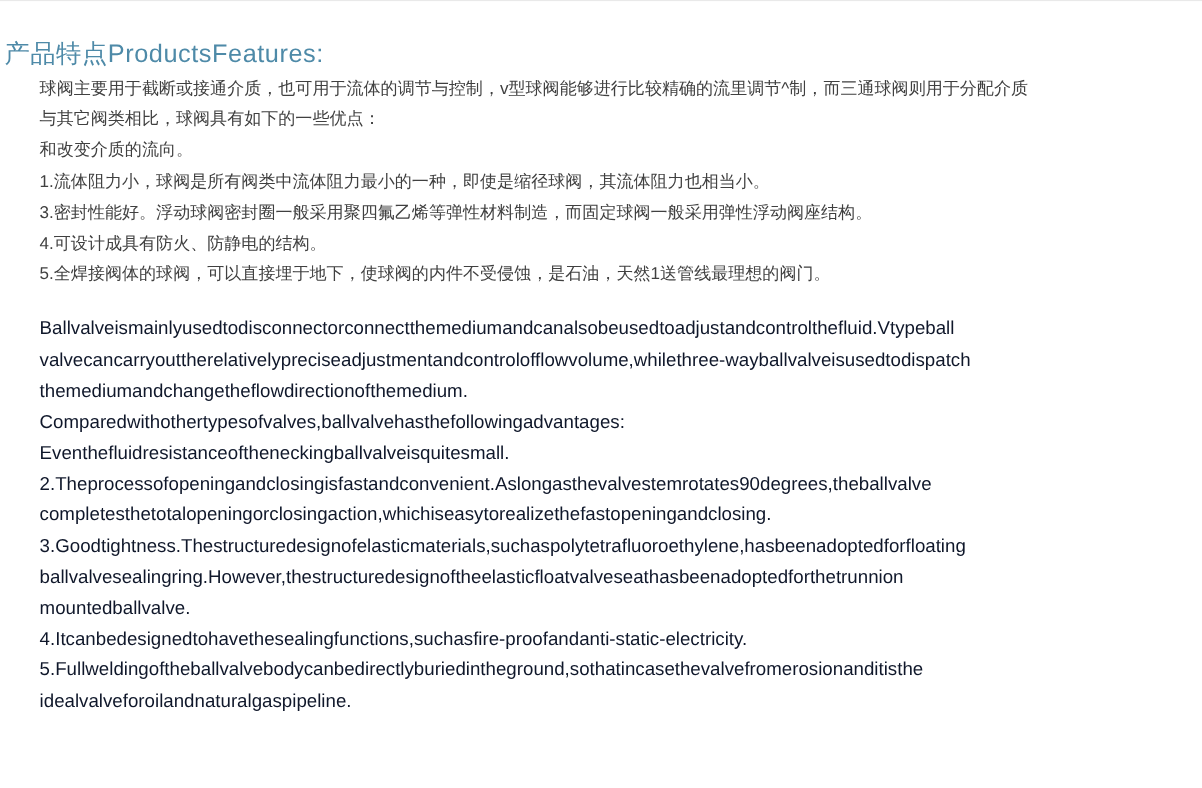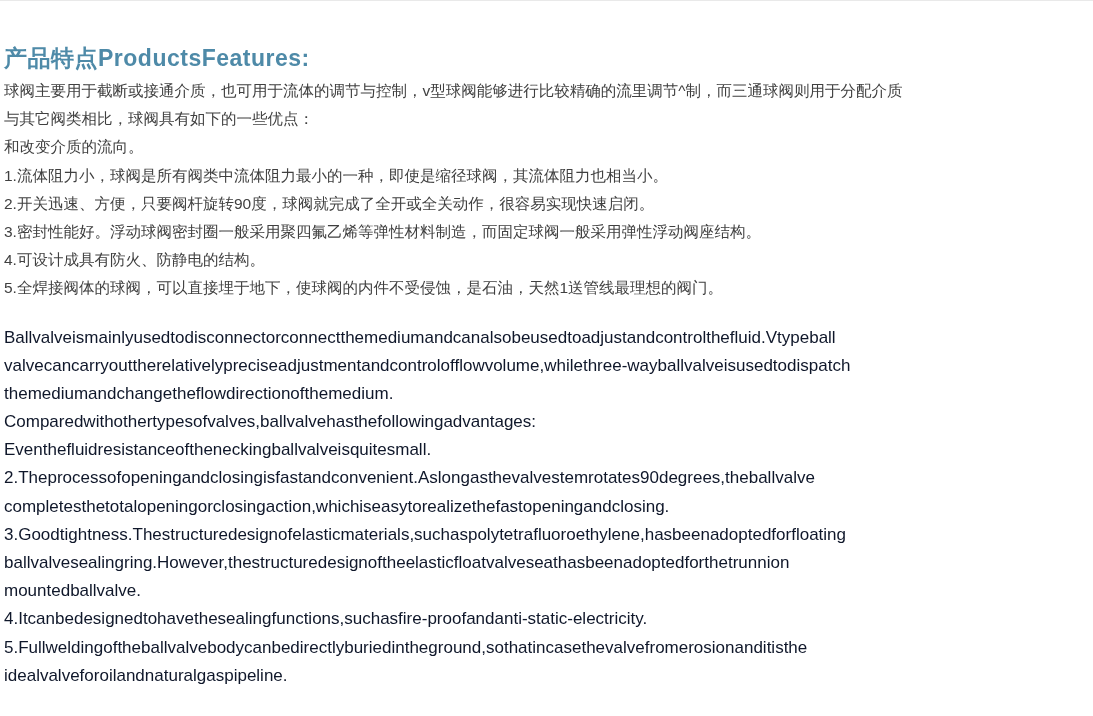--- a/index.html
+++ b/index.html
@@ -13,29 +13,30 @@
     overflow: hidden;
     font-family: "Liberation Sans", "DejaVu Sans", sans-serif;
     border-top: 1px solid #e9e9e9;
     box-sizing: border-box;
   }
   .content {
     padding: 0 4px 0 4px;
   }
   .page-title {
     margin: 0;
-    padding-top: 44px;
+    padding-top: 34px;
     font-size: 23px;
     line-height: 26px;
-    font-weight: bold;
+    font-weight: normal;
     color: #4e8aa8;
     letter-spacing: 0.5px;
   }
   .text-block {
     color: #404040;
+    margin-left: 32px;
   }
   .cn-block {
     margin-top: 6px;
     font-size: 15.5px;
   }
   .en-block {
     margin-top: 21px;
     font-size: 17px;
   }
   .text-line {
@@ -49,21 +50,20 @@
 
 <div class="content">
 
   <h1 class="page-title" style="color: rgb(78, 138, 168);">产品特点ProductsFeatures:</h1>
 
   <div class="text-block cn-block" style="color: rgb(64, 64, 64);">
       <div class="text-line">球阀主要用于截断或接通介质，也可用于流体的调节与控制，v型球阀能够进行比较精确的流里调节^制，而三通球阀则用于分配介质</div>
       <div class="text-line">与其它阀类相比，球阀具有如下的一些优点：</div>
       <div class="text-line">和改变介质的流向。</div>
       <div class="text-line">1.流体阻力小，球阀是所有阀类中流体阻力最小的一种，即使是缩径球阀，其流体阻力也相当小。</div>
-      <div class="text-line">2.开关迅速、方便，只要阀杆旋转90度，球阀就完成了全开或全关动作，很容易实现快速启闭。</div>
       <div class="text-line">3.密封性能好。浮动球阀密封圈一般采用聚四氟乙烯等弹性材料制造，而固定球阀一般采用弹性浮动阀座结构。</div>
       <div class="text-line">4.可设计成具有防火、防静电的结构。</div>
       <div class="text-line">5.全焊接阀体的球阀，可以直接埋于地下，使球阀的内件不受侵蚀，是石油，天然1送管线最理想的阀门。</div>
     </div>
 
   <div class="text-block en-block" style="color: #0f172a;">
       <div class="text-line">Ballvalveismainlyusedtodisconnectorconnectthemediumandcanalsobeusedtoadjustandcontrolthefluid.Vtypeball</div>
       <div class="text-line">valvecancarryouttherelativelypreciseadjustmentandcontrolofflowvolume,whilethree-wayballvalveisusedtodispatch</div>
       <div class="text-line">themediumandchangetheflowdirectionofthemedium.</div>
       <div class="text-line">Comparedwithothertypesofvalves,ballvalvehasthefollowingadvantages:</div>

